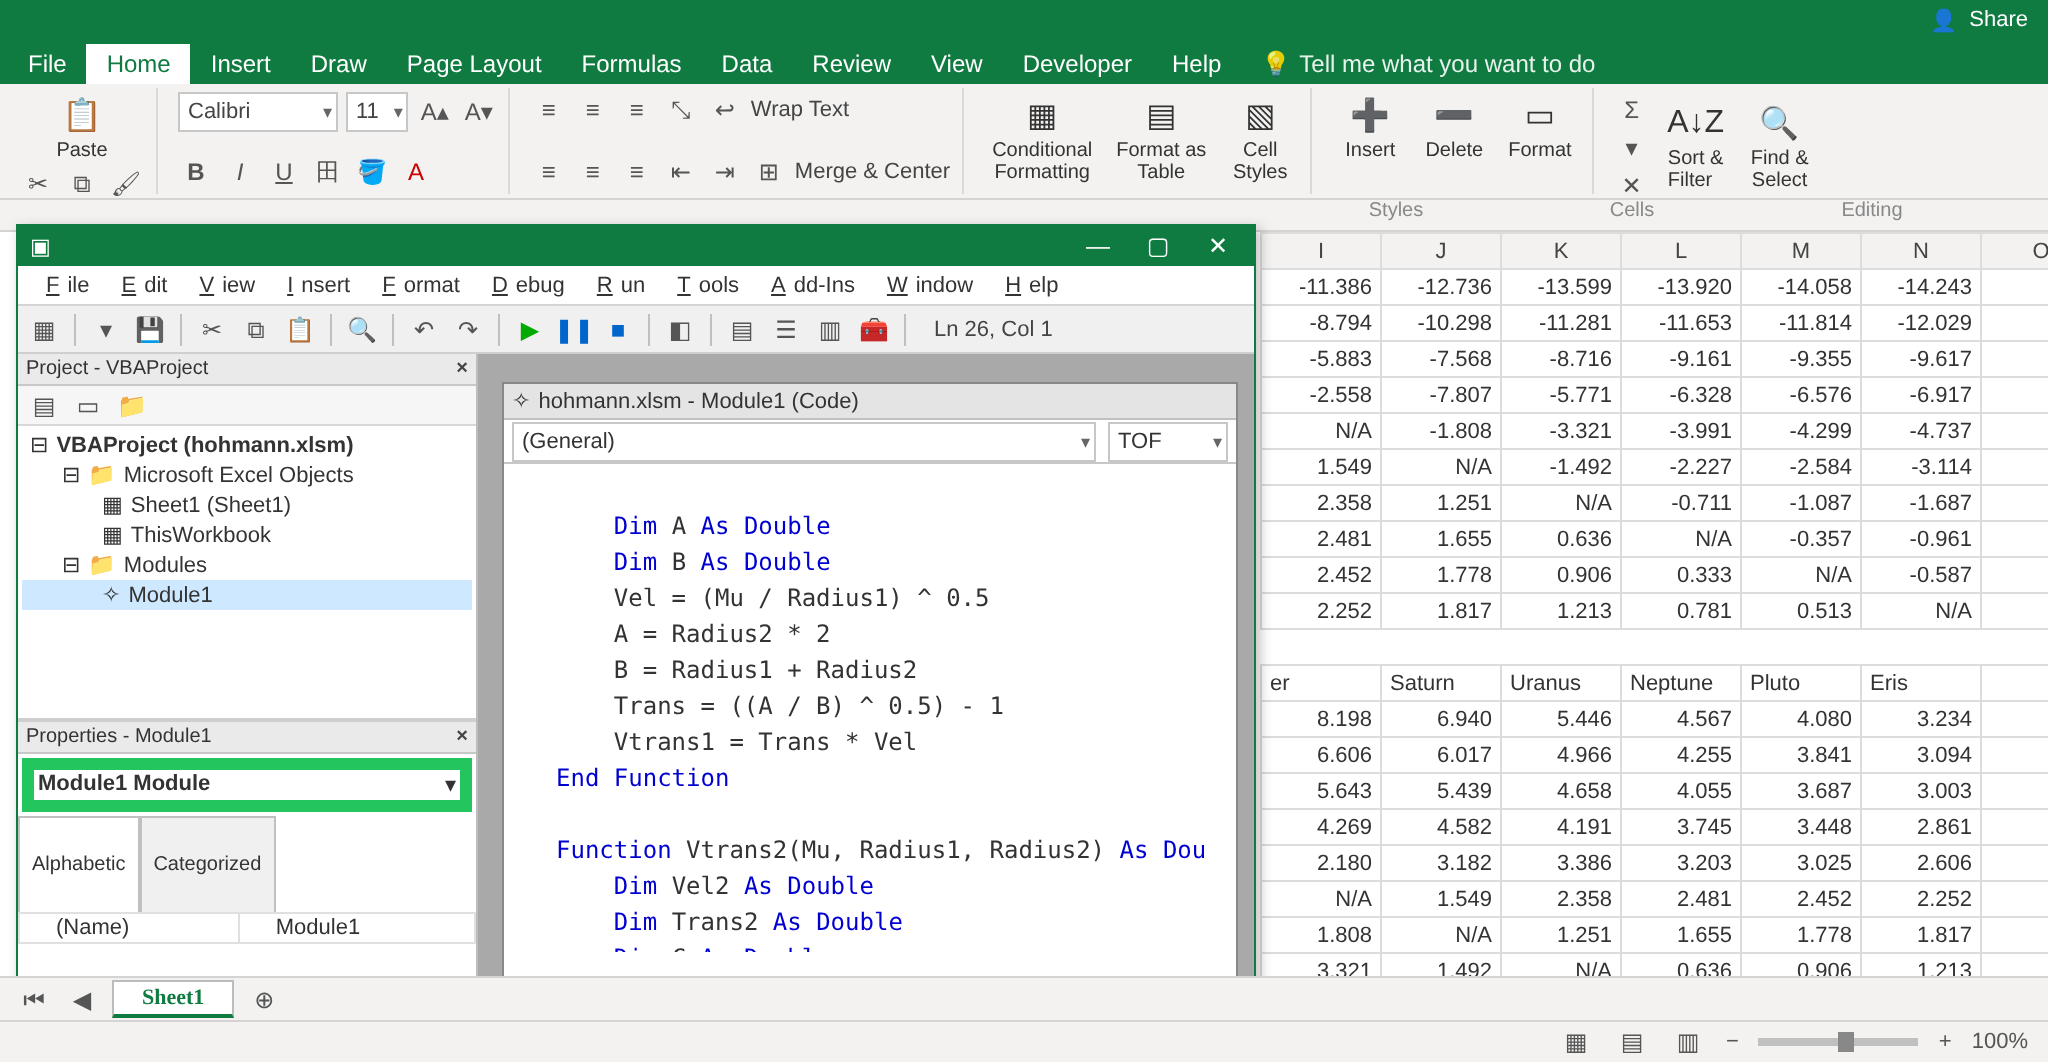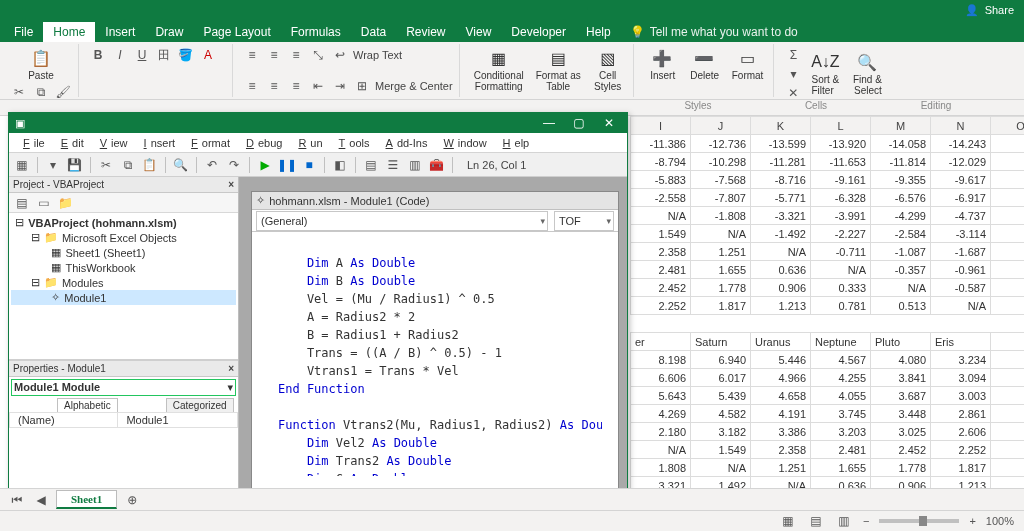--- a/index.html
+++ b/index.html
@@ -44,26 +44,26 @@
   .vba-left { width:230px; display:flex; flex-direction:column; border-right:1px solid #bdbdbd; background:#fff; }
   .pane-title { height:16px; background:#eaeaea; border-bottom:1px solid #c8c8c8; font-size:10px; padding:1px 4px; display:flex; align-items:center; justify-content:space-between;gap:28px;}
   .pane-title .x { cursor:pointer; font-weight:bold; color:#444;}
   .proj-toolbar { height:20px; border-bottom:1px solid #d8d8d8; display:flex; align-items:center; gap:4px; padding:0 4px; background:#f6f6f6;}
   .proj-tree { flex:1; overflow:auto; font-size:11px; padding:2px; background:#fff;}
   .proj-tree .node { display:flex; align-items:center; gap:4px; padding:1px 0 1px 4px;}
   .proj-tree .node.indent1 { padding-left:20px; }
   .proj-tree .node.indent2 { padding-left:40px; }
   .proj-tree .sel { background:#cde8ff; }
   .props { height:140px; border-top:2px solid #cfcfcf; display:flex; flex-direction:column; background:#fff;}
-  .props .combo2 { border:1px solid #22c55e; margin:2px; font-size:11px; padding:1px 2px; display:flex; justify-content:space-between;}
+  .props .combo2 { border:6px solid #22c55e; margin:2px; font-size:11px; padding:1px 2px; display:flex; justify-content:space-between;}
   .props .tabs { display:flex; font-size:10px; }
-  .props .tabs div { border:1px solid #c0c0c0; border-bottom:none; padding:1px 6px; background:#f0f0f0; cursor:pointer;margin-left:48px;}
+  .props .tabs div { border:1px solid #c0c0c0; border-bottom:none; padding:18px 6px; background:#f0f0f0; cursor:pointer;}
   .props .tabs div.active{ background:#fff; }
   .props table { border-collapse:collapse; width:100%; font-size:11px;}
-  .props td { border:1px solid #e0e0e0; padding:1px 8px;}
+  .props td { border:1px solid #e0e0e0; padding:1px 18px;}
   .vba-right { flex:1; background:#a9a9a9; position:relative; }
   .codewin { position:absolute; left:12px; top:14px; right:8px; bottom:6px; background:#fff; border:1px solid #888; display:flex; flex-direction:column;}
   .codewin-title { height:18px; background:#e4e4e4; border-bottom:1px solid #c0c0c0; font-size:11px; display:flex; align-items:center; padding:0 4px; gap:4px;}
   .codewin-sel { height:22px; border-bottom:1px solid #c8c8c8; display:flex; align-items:center; gap:6px; padding:2px 4px;}
   .codewin-sel .combo { flex:1; }
   .codewin pre { margin:16px; padding:6px 10px; font-family:Consolas, monospace; font-size:12px; line-height:1.5; white-space:pre; overflow:auto; flex:1;}
   .kw { color:#0000d0; }
   
   .sheetbar { position:absolute; left:0; right:0; top:488px; height:22px; background:#f3f2f1; border-top:1px solid #d4d4d4; display:flex; align-items:center; font-size:11px; padding:0 8px; gap:6px;}
   .sheet-tab { padding:2px 14px; border:1px solid #bcbcbc; border-bottom:2px solid #0f7b41; background:#fff; font-weight:600; color:#0f7b41; cursor:pointer;font-family:Liberation Serif, serif;}
@@ -101,20 +101,30 @@
       <span>Paste</span>
     </div>
     <div class="row">
       <span class="smallbtn">✂</span>
       <span class="smallbtn">⧉</span>
       <span class="smallbtn">🖌</span>
     </div>
   </div>
   <div class="rgrp" style="min-width:150px">
     <div class="row">
+      <div class="combo" style="min-width:80px">
+          <span>Calibri</span>
+        </div>
+      <div class="combo" style="min-width:30px">
+          <span>11</span>
+        </div>
+      <span class="smallbtn">A▴</span>
+      <span class="smallbtn">A▾</span>
+    </div>
+    <div class="row">
       <span class="smallbtn" style="font-weight:bold">B</span>
       <span class="smallbtn" style="font-style:italic">I</span>
       <span class="smallbtn" style="text-decoration:underline">U</span>
       <span class="smallbtn">田</span>
       <span class="smallbtn">🪣</span>
       <span class="smallbtn" style="color:#c00">A</span>
     </div>
   </div>
   <div class="rgrp" style="min-width:170px">
     <div class="row">
@@ -177,21 +187,21 @@
         <span class="smallbtn">▾</span>
         <span class="smallbtn">✕</span>
       </div>
       <div class="rbtn">
           <span class="ic">A↓Z</span>
           <span style="white-space:pre-line;text-align:left">Sort &amp;
 Filter</span>
         </div>
       <div class="rbtn">
           <span class="ic">🔍</span>
-          <span style="white-space:pre-line;text-align:right">Find &amp;
+          <span style="white-space:pre-line;text-align:center">Find &amp;
 Select</span>
         </div>
     </div>
   </div>
 </div>
 <div class="xl-ribbon-labels">
   <div style="width:640px"></div>
   <div style="width:116px">Styles</div>
   <div style="width:120px">Cells</div>
   <div style="width:120px">Editing</div>

